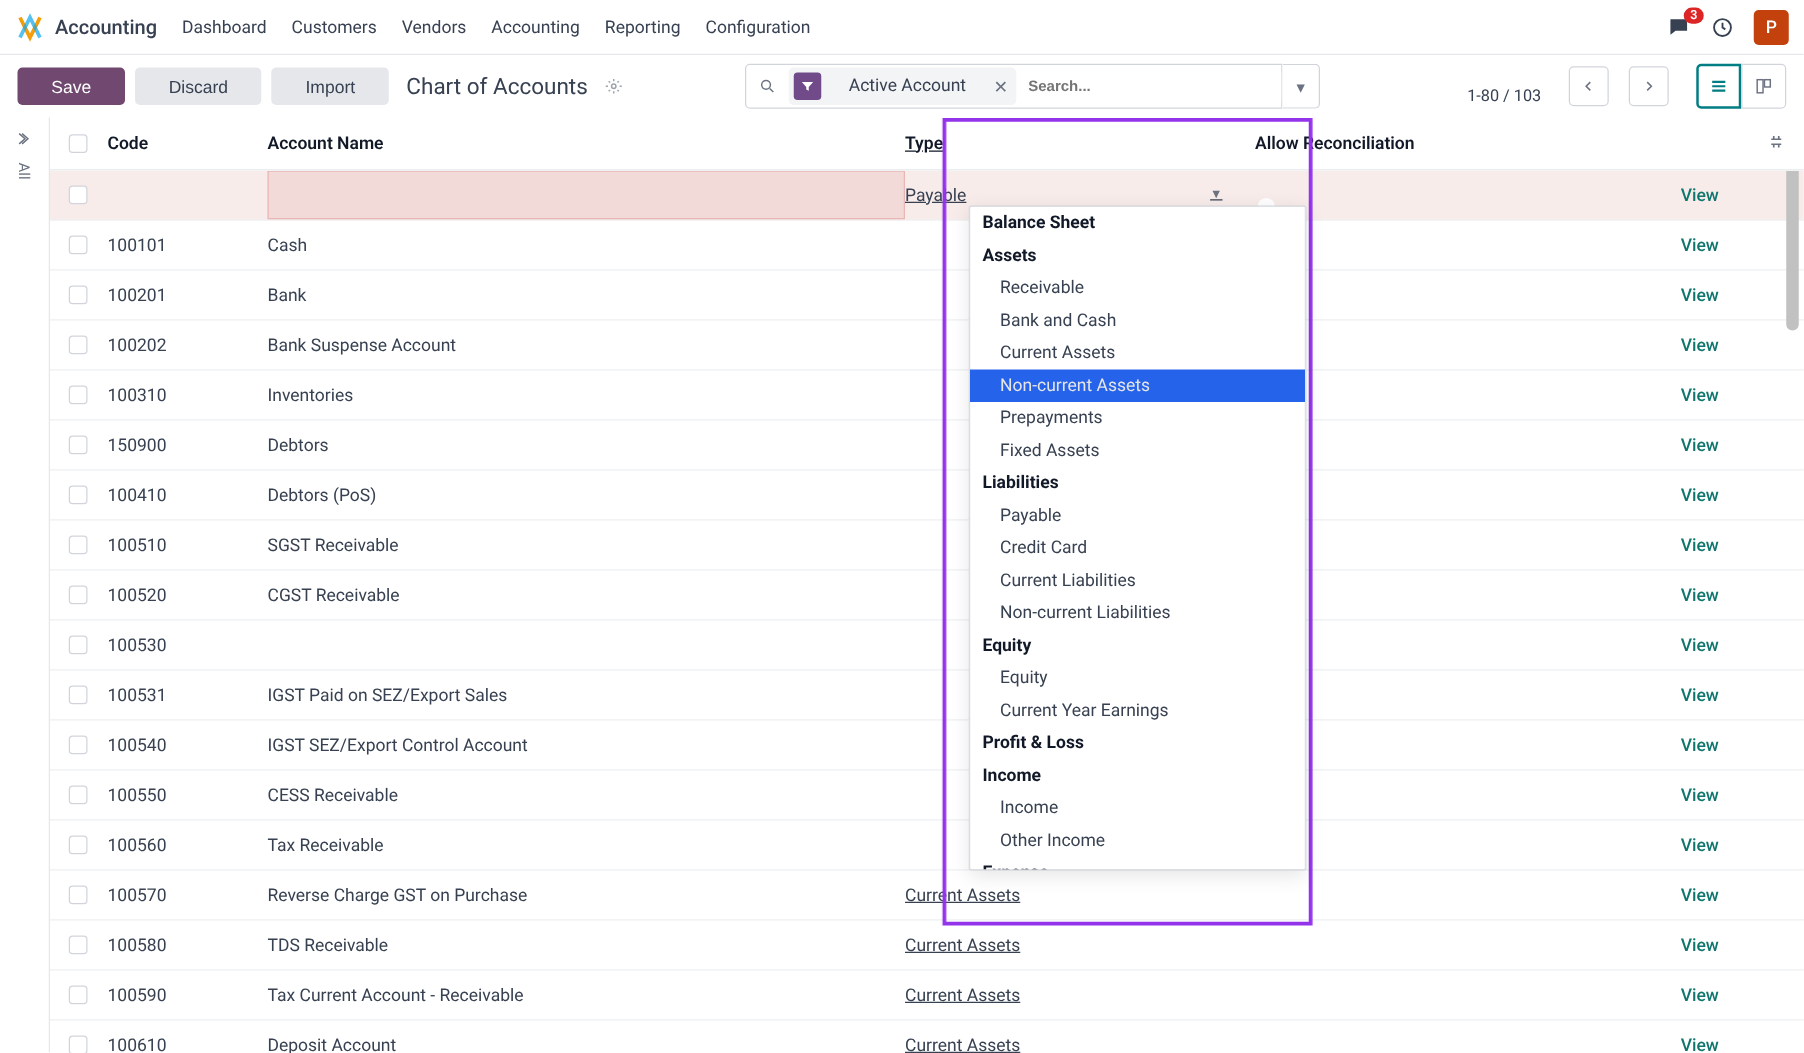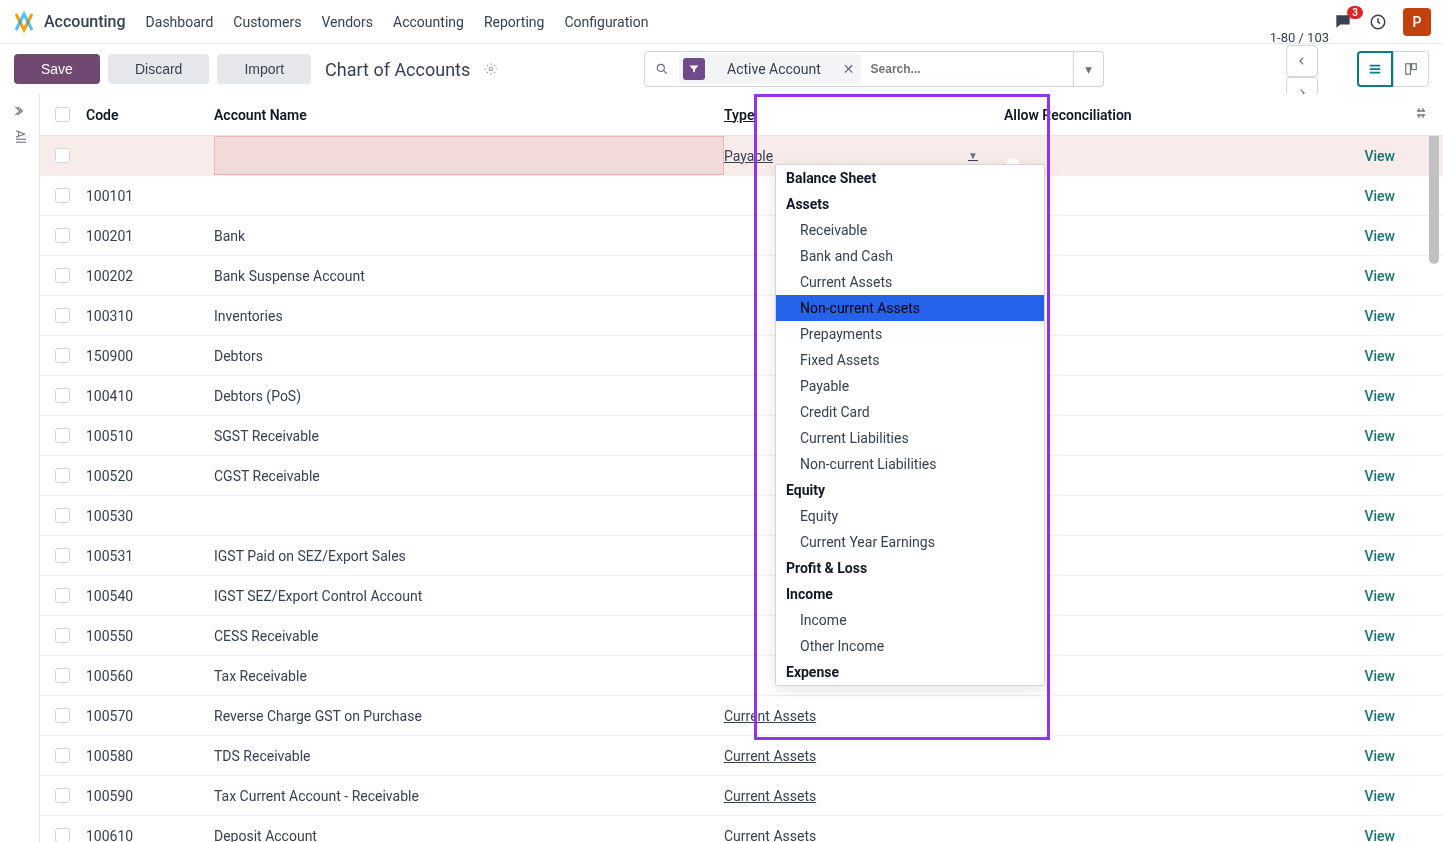--- a/index.html
+++ b/index.html
@@ -24,42 +24,42 @@
 .spacer-flex { flex: 1; }
 
 .searchbox { display: flex; align-items: center; border: 1px solid #d1d5db; border-radius: 4px 0 0 4px; height: 36px; min-width: 430px; }
 .search-icon-wrap { padding: 0 10px; color: #6b7280; }
 .filter-chip { display: flex; align-items: center; gap: 22px; background: #f3f4f6; padding: 4px 6px 4px 4px; border-radius: 4px; margin-right: 6px; }
 .chip-filter-icon { background: #714b89; color: #fff; width: 22px; height: 22px; border-radius: 3px; display: flex; align-items: center; justify-content: center; }
 .chip-x { color: #6b7280; cursor: pointer; }
 .search-input { border: none; outline: none; flex: 1; font-size: 12px; padding: 4px; font-weight: bold; }
 .search-dd-btn { border: 1px solid #d1d5db; border-left: none; height: 36px; width: 30px; border-radius: 0 4px 4px 0; background: #fff; display: flex; align-items: center; justify-content: center; color: #6b7280; }
 
-.pager { display: flex; align-items: center; gap: 0; margin-left: 20px; flex-direction: column; }
+.pager { display: flex; align-items: flex-end; gap: 16px; margin-left: 20px; }
 .page-count { font-size: 13px; color: #374151; margin-right: 6px; }
 .page-btn { width: 32px; height: 32px; border: 1px solid #d1d5db; background: #fff; border-radius: 4px; display: flex; align-items: center; justify-content: center; color: #6b7280; }
 
 .viewswitch { display: flex; margin-left: 14px; }
 .view-btn { width: 36px; height: 36px; border: 1px solid #d1d5db; background: #fff; display: flex; align-items: center; justify-content: center; color: #6b7280; }
 .view-btn.active { border: 2px solid #017e84; color: #017e84; }
 .view-btn:first-child { border-radius: 4px 0 0 4px; }
 .view-btn:last-child { border-radius: 0 4px 4px 0; }
 
 .workspace { display: flex; height: calc(842px - 94px); }
 .side-strip { width: 40px; border-right: 1px solid #e5e7eb; display: flex; flex-direction: column; align-items: center; padding-top: 10px; gap: 12px; color: #6b7280; }
 .side-all { writing-mode: vertical-rl; font-size: 12px; }
 
 .grid-wrap { flex: 1; position: relative; overflow-y: auto; overflow-x: hidden; }
 .grid-header { display: flex; align-items: center; height: 42px; border-bottom: 1px solid #e5e7eb; font-weight: 600; color: #111827; position: sticky; top: 0; background: #fff; z-index: 1; }
 .col-chk { width: 44px; display: flex; align-items: center; justify-content: center; }
 .col-code { width: 130px; padding-left: 2px; }
 .col-name { width: 510px; }
 .col-type { width: 280px; text-decoration: underline; }
 .col-recon { width: 300px; }
-.col-view { flex: 1; text-align: right; padding-right: 48px; }
+.col-view { flex: 1; text-align: right; padding-right: 68px; }
 .header-settings { position: absolute; right: 14px; top: 11px; color: #6b7280; }
 
 .row { display: flex; align-items: center; height: 40px; border-bottom: 1px solid #eef0f2; }
 .row.editing { background: #f8eceb; }
 .row.editing .col-name-cell { background: #f2dad8; height: 100%; border: 1px solid #e8b7b5; }
 .chk { width: 15px; height: 15px; border: 1px solid #d1d5db; border-radius: 3px; background: #fff; }
 .view-link { color: #0f766e; font-weight: 500; cursor: pointer; }
 
 .toggle { width: 34px; height: 18px; border-radius: 10px; background: #d1d5db; position: relative; }
 .toggle::after { content: ""; position: absolute; width: 14px; height: 14px; background: #fff; border-radius: 50%; top: 2px; left: 2px; }
@@ -67,21 +67,21 @@
 .toggle.on::after { left: 18px; }
 
 .type-select { display: flex; align-items: center; justify-content: space-between; width: 260px; height: 28px; border: none; background: transparent; padding: 0 6px 0 0; cursor: pointer; }
 .type-select .caret { color: #6b7280; font-size: 10px; }
 
 .dropdown-overlay { position: absolute; border: 3px solid #9333ea; left: 714px; top: 0; width: 296px; height: 646px; pointer-events: none; z-index: 4; }
 .dropdown-panel { position: absolute; left: 720px; top: 70px; width: 270px; max-height: 540px; background: #fff; border: 1px solid #d1d5db; border-radius: 2px; box-shadow: 0 4px 16px rgba(0,0,0,.1); z-index: 5; overflow: hidden; margin-left: 15px; }
 .dropdown-panel .dd-scroll { max-height: 530px; overflow-y: auto; }
 .dd-group { padding: 5px 10px; font-weight: 700; color: #111827; }
 .dd-item { padding: 5px 10px 5px 24px; cursor: pointer; }
-.dd-item.highlight { background: #2563eb; color: #000000; }
+.dd-item.highlight { background: #2563eb; color: #e5e5e5; }
 
 .rt-scrollbar { position: absolute; right: 2px; top: 0; width: 14px; height: 100%; }
 .rt-scrollbar::after { content: ""; position: absolute; top: 0; width: 10px; height: 170px; background: #c1c1c1; border-radius: 5px; left: 2px;}
 
 svg { display: block; }
 </style>
 </head>
 <body>
 
 <div class="topbar">
@@ -224,20 +224,21 @@
       <div class="col-recon"><span class="toggle"></span></div>
       <div class="col-view"><span class="view-link">View</span></div>
     </div>
 
     <div id="rows-mount">
         <div class="row">
           <div class="col-chk">
             <span class="chk"></span>
           </div>
           <div class="col-code">100101</div>
+          <div class="col-name">Cash</div>
           <div class="col-type"></div>
           <div class="col-recon"><span class="toggle"></span></div>
           <div class="col-view"><span class="view-link">View</span></div>
         </div>
         <div class="row">
           <div class="col-chk">
             <span class="chk"></span>
           </div>
           <div class="col-code">100201</div>
           <div class="col-name">Bank</div>
@@ -401,20 +402,21 @@
     <div class="dropdown-panel">
       <div class="dd-scroll" id="dd-mount">
           <div class="dd-group">Balance Sheet</div>
           <div class="dd-group">Assets</div>
           <div class="dd-item">Receivable</div>
           <div class="dd-item">Bank and Cash</div>
           <div class="dd-item">Current Assets</div>
           <div class="dd-item highlight">Non-current Assets</div>
           <div class="dd-item">Prepayments</div>
           <div class="dd-item">Fixed Assets</div>
+          <div class="dd-group">Liabilities</div>
           <div class="dd-item">Payable</div>
           <div class="dd-item">Credit Card</div>
           <div class="dd-item">Current Liabilities</div>
           <div class="dd-item">Non-current Liabilities</div>
           <div class="dd-group">Equity</div>
           <div class="dd-item">Equity</div>
           <div class="dd-item">Current Year Earnings</div>
           <div class="dd-group">Profit &amp; Loss</div>
           <div class="dd-group">Income</div>
           <div class="dd-item">Income</div>

